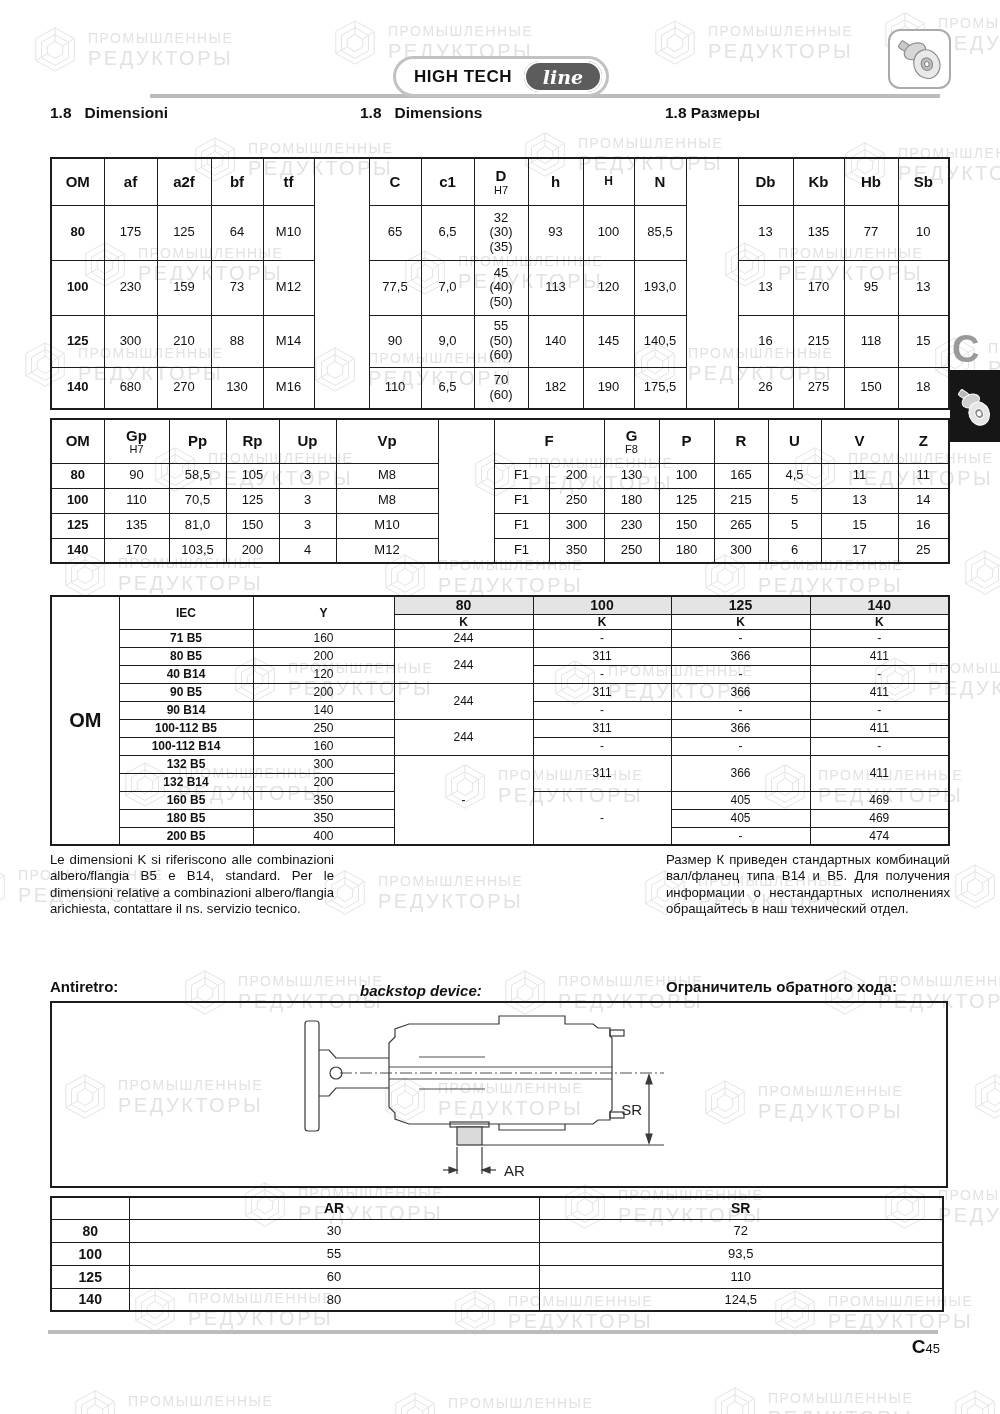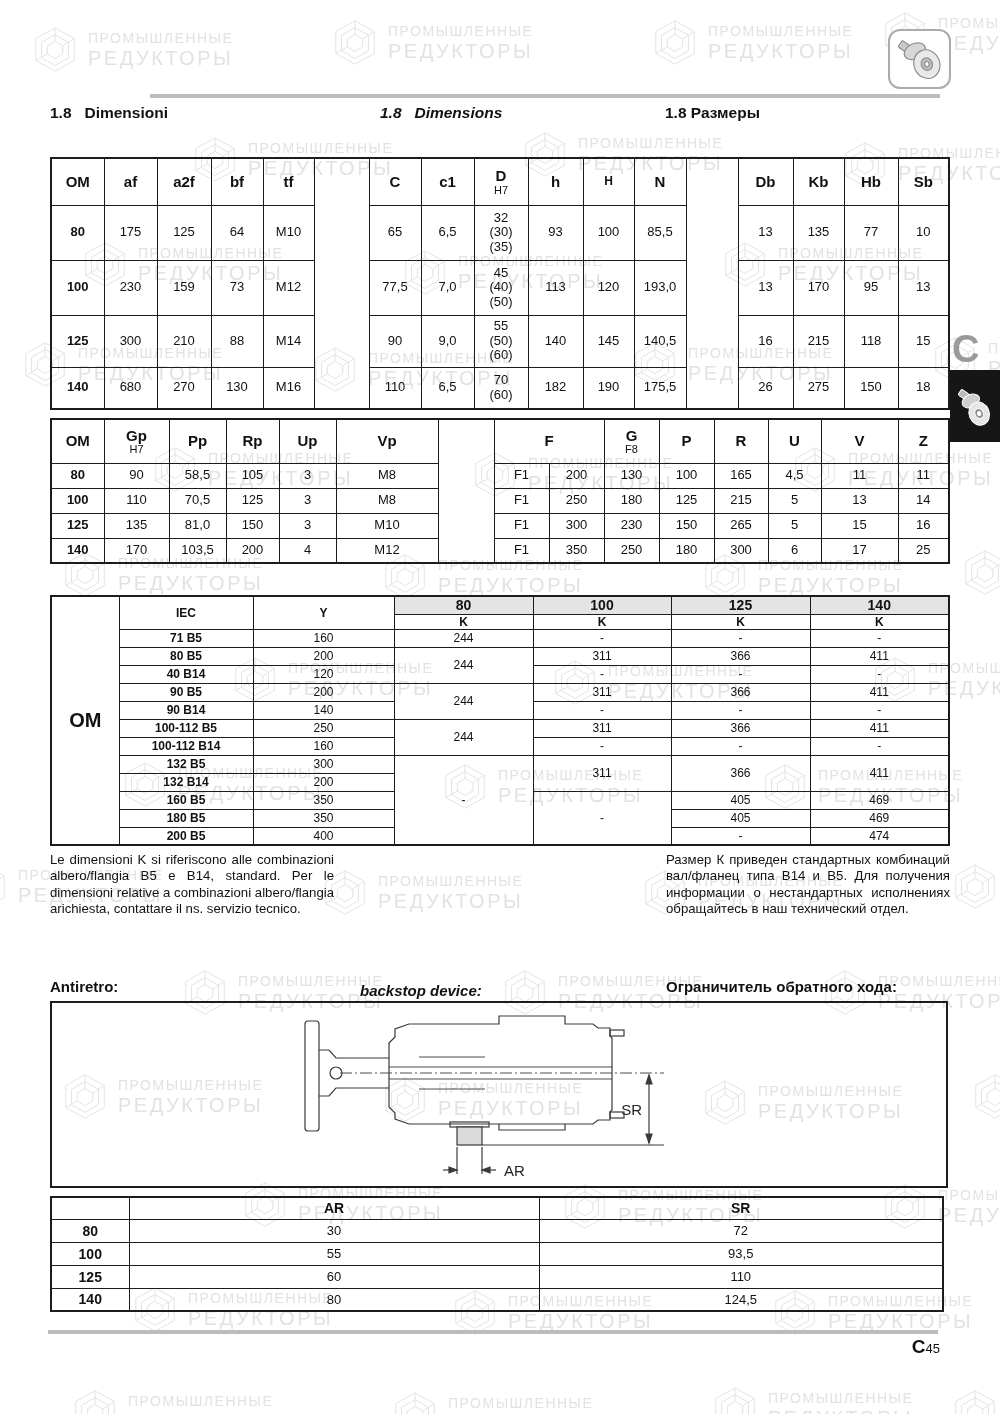--- a/index.html
+++ b/index.html
@@ -16,21 +16,21 @@
   .pill{position:absolute;left:393px;top:56px;width:216px;height:41px;background:#fff;
         border:3px solid #c2c2c2;border-radius:22px;display:flex;align-items:center;padding:0 4px 0 18px;box-sizing:border-box;}
   .brand{font-weight:bold;font-size:17px;letter-spacing:.5px;}
   .oval{margin-left:auto;width:78px;height:31px;background:#5c5c5c;border-radius:16px;
         display:flex;align-items:center;justify-content:center;box-shadow:inset 0 0 0 2px #fff;}
   .oval span{color:#fff;font-family:"DejaVu Serif",serif;font-style:italic;font-weight:bold;font-size:19px;}
   .corner-icon{position:absolute;left:888px;top:29px;width:63px;height:60px;background:#fff;
         border:2px solid #ababab;border-radius:12px;display:flex;align-items:center;justify-content:center;box-sizing:border-box;}
   
   .title{position:absolute;top:104px;font-weight:bold;font-size:15.5px;white-space:pre;}
-  .title.en{font-style:italic;margin-left:20px;}
+  .title.en{}
   .note{position:absolute;top:852px;width:284px;font-size:13.2px;line-height:1.24;text-align:justify;}
   .note.en{font-style:italic;}
   .bs-label{position:absolute;top:978px;font-weight:bold;font-size:15px;}
   .bs-label.en{font-style:italic;top:982px;}
   
   table{border-collapse:collapse;table-layout:fixed;}
   .dimtab{position:absolute;border:2px solid #1c1c1c;background:transparent;}
   .dimtab th,.dimtab td{border:1px solid #1c1c1c;text-align:center;vertical-align:middle;
         font-size:13px;padding:0;overflow:hidden;}
   .dimtab td.gap{border-top:0;border-bottom:0;}
@@ -718,20 +718,26 @@
           <path d="M26 17 L34 22 V30 L26 35 L18 30 V22 Z"></path>
           <path d="M46 14 L34 22 M6 37 L18 30 M26 3 L26 17"></path>
         </g>
       </svg>
     </div>
   </div>
 
 <div class="content">
 
   <div class="topbar-line"></div>
+  <div class="pill">
+    <span class="brand">HIGH TECH</span>
+    <span class="oval">
+      <span>line</span>
+    </span>
+  </div>
   <div class="corner-icon">
     <svg width="52" height="48" viewBox="0 0 60 56">
       <g stroke="#8a8a8a" stroke-width="1.3">
         <rect x="6" y="9" width="13" height="9" rx="2" fill="#c9c9c9" transform="rotate(35 12 13)"></rect>
         <ellipse cx="24" cy="19" rx="13" ry="9" fill="#d7d7d7" transform="rotate(-25 24 19)"></ellipse>
         <ellipse cx="38" cy="34" rx="15" ry="17" fill="#e9e9e9" transform="rotate(-22 38 34)"></ellipse>
         <ellipse cx="38" cy="34" rx="6.5" ry="7.5" fill="#bdbdbd" transform="rotate(-22 38 34)"></ellipse>
         <ellipse cx="38" cy="34" rx="2.6" ry="3" fill="#fff" transform="rotate(-22 38 34)"></ellipse>
       </g>
     </svg>

